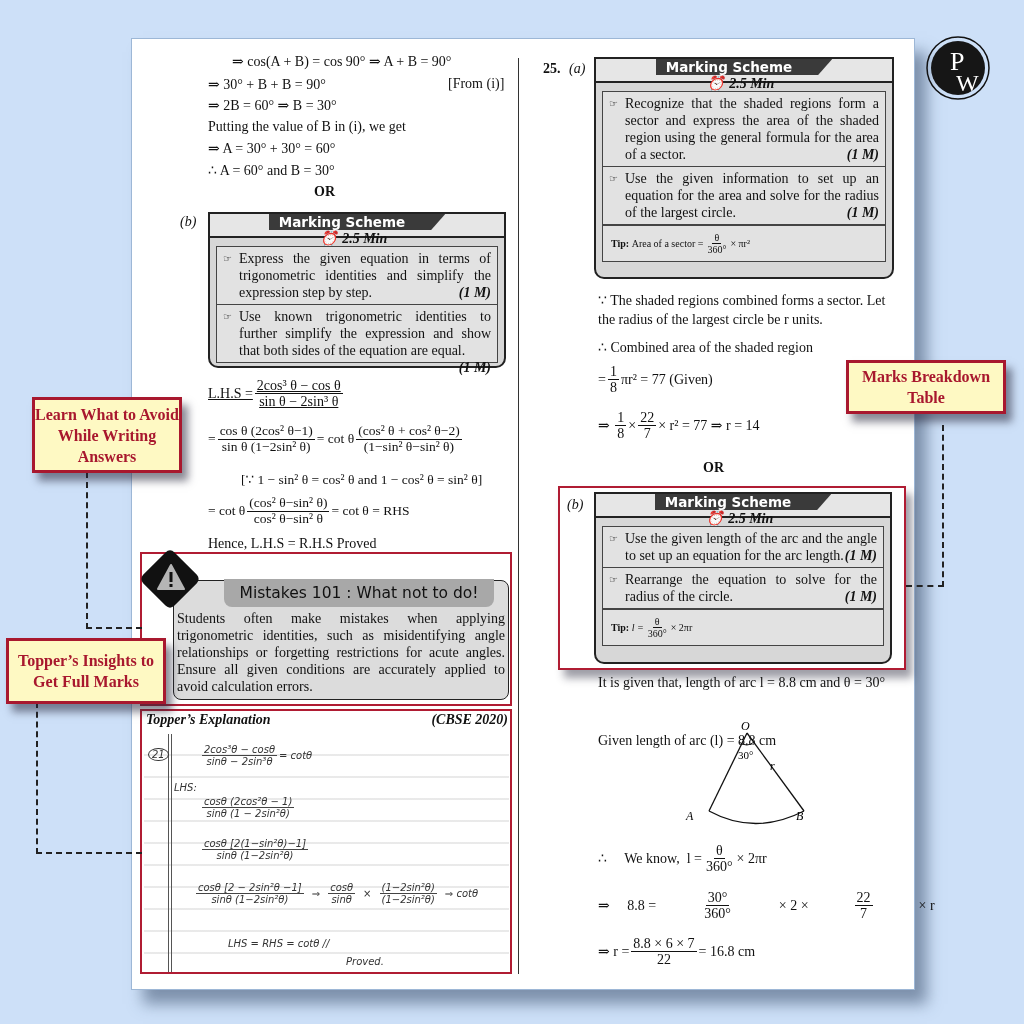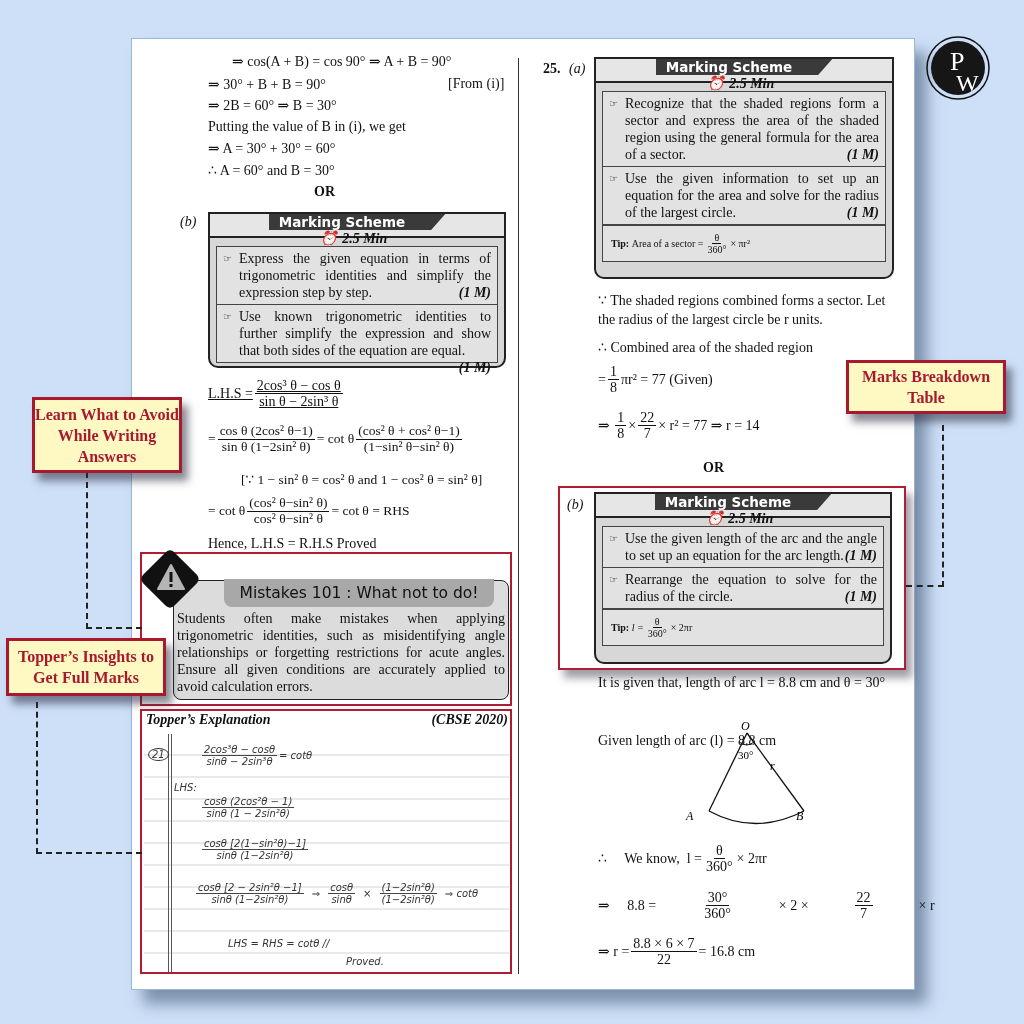--- a/index.html
+++ b/index.html
@@ -105,21 +105,21 @@
     </span>
 </div>
 <div class="line" style="left:208px;top:424px;display:flex;align-items:center;font-size:13.5px;">
   <span>=</span>
   <span class="frac">
       <span class="num">cos θ (2cos² θ−1)</span>
       <span class="den">sin θ (1−2sin² θ)</span>
     </span>
   <span>= cot θ</span>
   <span class="frac">
-      <span class="num">(cos² θ + cos² θ−1)</span>
+      <span class="num">(cos² θ + cos² θ−2)</span>
       <span class="den">(1−sin² θ−sin² θ)</span>
     </span>
 </div>
 <div class="line" style="left:241px;top:471px;font-size:13.5px;">[∵ 1 − sin² θ = cos² θ and 1 − cos² θ = sin² θ]</div>
 <div class="line" style="left:208px;top:496px;display:flex;align-items:center;font-size:13.5px;">
   <span>= cot θ</span>
   <span class="frac">
       <span class="num">(cos² θ−sin² θ)</span>
       <span class="den">cos² θ−sin² θ</span>
     </span>
@@ -301,14 +301,14 @@
       <span class="den">22</span>
     </span>
   <span>= 16.8 cm</span>
 </div>
 
 <div class="dash" style="left:86px;top:472px;width:56px;height:157px;border-left-width:2px;border-bottom-width:2px;"></div>
 <div class="dash" style="left:36px;top:702px;width:106px;height:152px;border-left-width:2px;border-bottom-width:2px;"></div>
 <div class="dash" style="left:906px;top:425px;width:38px;height:162px;border-right-width:2px;border-bottom-width:2px;"></div>
 
 <div class="callout" style="left:32px;top:397px;width:150px;height:76px;">Learn What to Avoid While Writing Answers</div>
-<div class="callout" style="left:6px;top:638px;width:160px;height:58px;">Topper’s Insights to Get Full Marks</div>
+<div class="callout" style="left:6px;top:638px;width:160px;height:66px;">Topper’s Insights to Get Full Marks</div>
 <div class="callout" style="left:846px;top:360px;width:160px;height:54px;">Marks Breakdown Table</div>
 
 </body></html>

